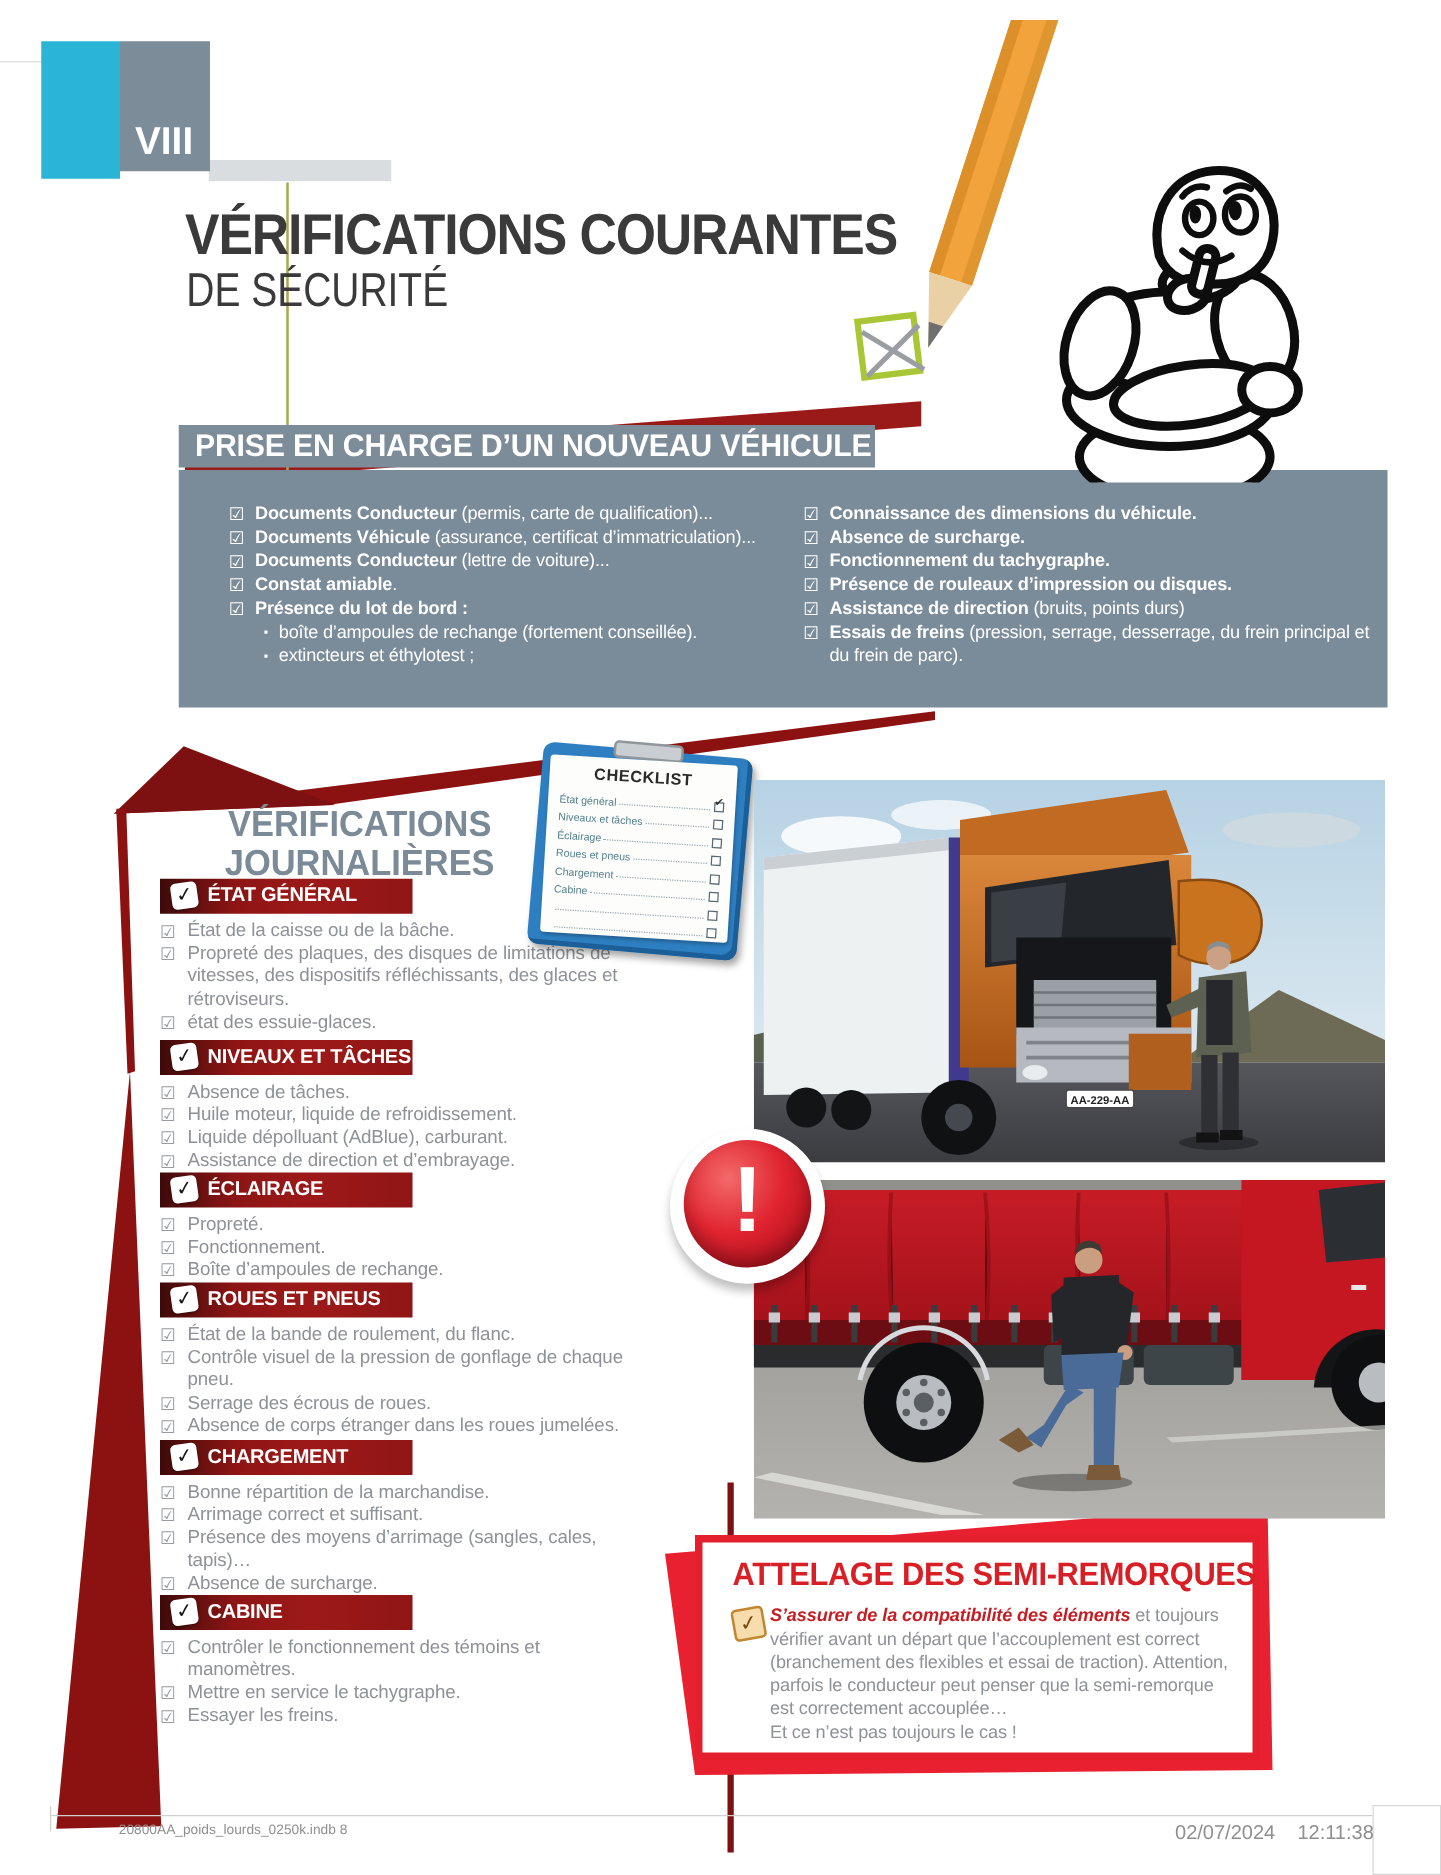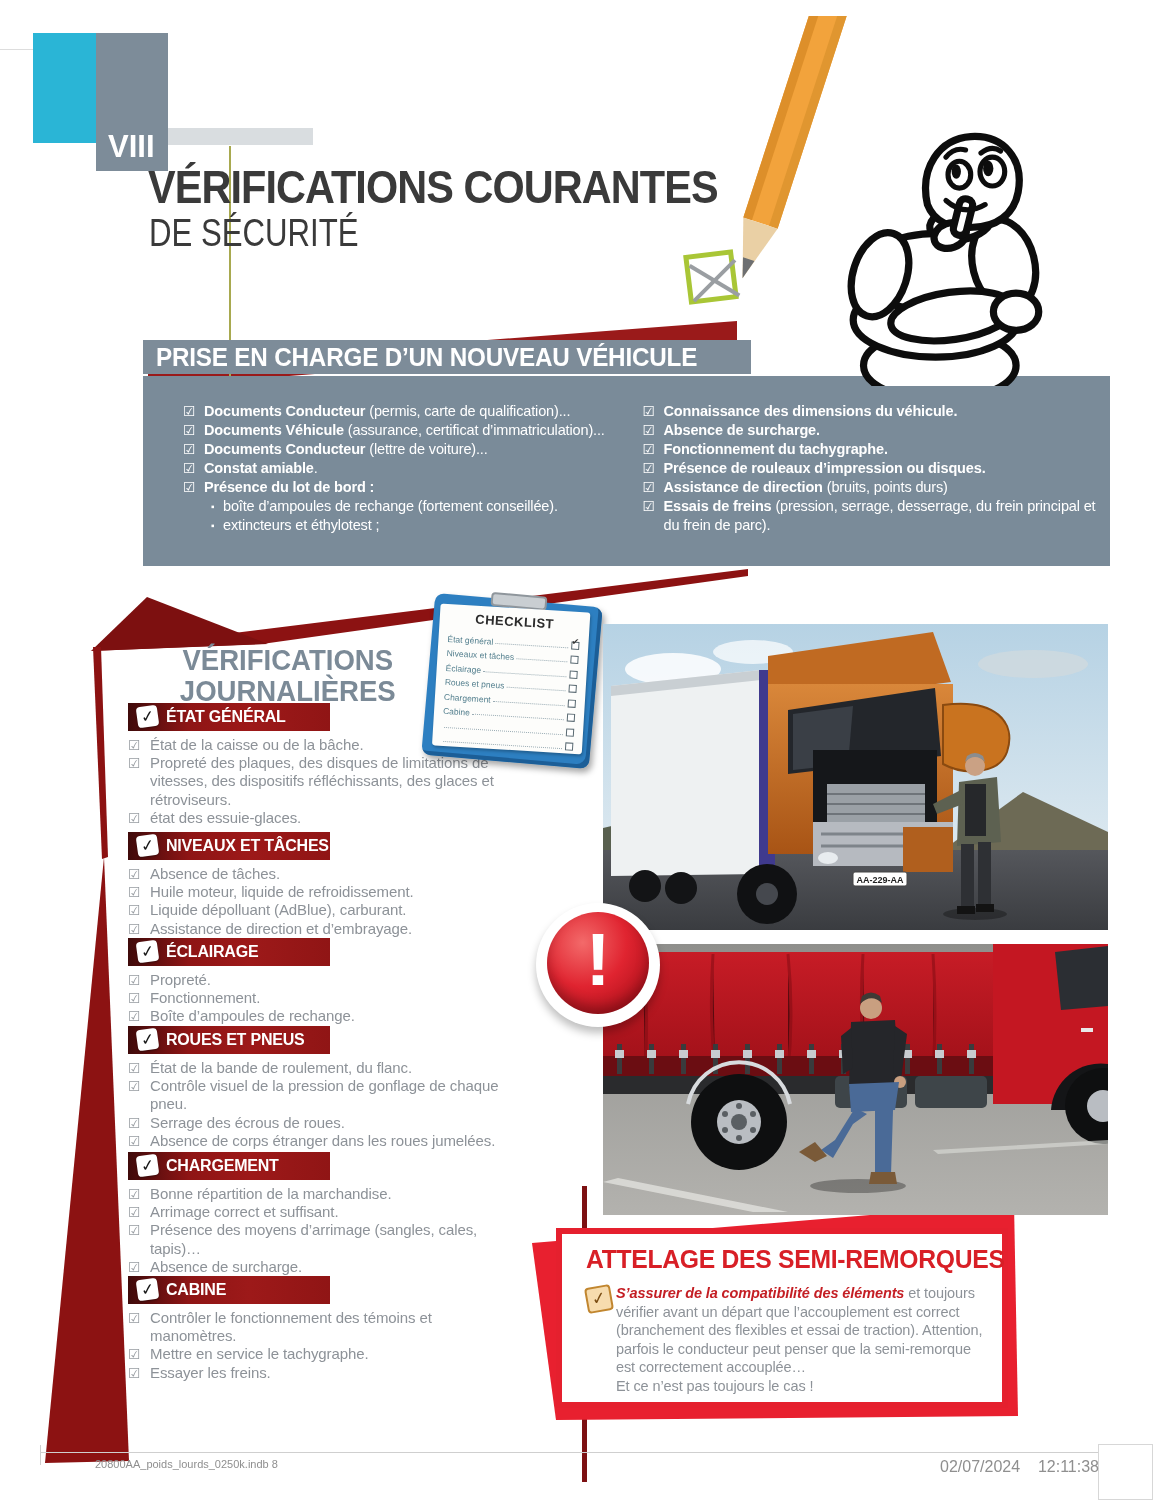--- a/index.html
+++ b/index.html
@@ -3,39 +3,39 @@
 <meta charset="utf-8">
 <style>
   html,body{margin:0;padding:0;background:#ffffff;}
   #page{position:relative;width:1153px;height:1500px;margin:0 auto;background:#fff;overflow:hidden;
         font-family:"Liberation Sans","DejaVu Sans",sans-serif;}
   [data-name]{box-sizing:border-box;}
   
   #deco{position:absolute;left:0;top:0;z-index:1;pointer-events:none;}
   
   .sq-teal{position:absolute;left:33px;top:33px;width:63px;height:110px;background:#2ab5d6;z-index:2;}
-  .sq-slate{position:absolute;left:96px;top:33px;width:72px;height:138px;background:#7d8c99;z-index:2;
+  .sq-slate{position:absolute;left:96px;top:33px;width:72px;height:104px;background:#7d8c99;z-index:2;
             color:#fff;font-weight:bold;font-size:31px;display:flex;align-items:flex-end;padding:0 0 6px 12px;}
   .strip-light{position:absolute;left:167px;top:128px;width:146px;height:17px;background:#d9dde0;z-index:1;}
   .vline-olive{position:absolute;left:229px;top:146px;width:2px;height:231px;background:#a8a94f;z-index:1;}
   .hair-top{position:absolute;left:0;top:49px;width:34px;height:1px;background:#ddd;}
   .title-main{position:absolute;left:148px;top:160px;font-size:46px;font-weight:bold;color:#3a3a3a;
               letter-spacing:-1px;transform:scaleX(.9);transform-origin:left;white-space:nowrap;z-index:2;}
   .title-sub{position:absolute;left:149px;top:212px;font-size:38px;font-weight:400;color:#3a3a3a;
              transform:scaleX(.82);transform-origin:left;white-space:nowrap;z-index:2;}
   
   .pencil{position:absolute;left:672px;top:16px;z-index:3;}
   .greenbox{position:absolute;left:686px;top:252px;width:50px;height:50px;border:5px solid #a9c636;
             background:#fff;transform:rotate(-7deg);z-index:3;}
   .greenbox:before,.greenbox:after{content:"";position:absolute;left:-6px;top:22px;width:58px;height:4px;background:#9a9ea2;}
   .greenbox:before{transform:rotate(38deg);}
   .greenbox:after{transform:rotate(-38deg);}
   .bib{position:absolute;left:828px;top:118px;z-index:3;}
   
-  .prise{position:absolute;left:143px;top:340px;width:608px;height:34px;background:#7d8c99;z-index:3;
+  .prise{position:absolute;left:143px;top:340px;width:557px;height:34px;background:#7d8c99;z-index:3;
          color:#fff;font-weight:bold;font-size:25px;display:flex;align-items:center;padding-left:13px;
          transform-origin:left;letter-spacing:-.2px;}
   .prise span{transform:scaleX(.97);transform-origin:left;white-space:nowrap;}
   .graybox{position:absolute;left:143px;top:376px;width:967px;height:190px;background:#7a8b99;z-index:2;
            display:flex;padding:26px 8px 0 40px;color:#fff;font-size:14.5px;line-height:19px;letter-spacing:-.15px;}
   .gcol{width:50%;}
   .gitem{position:relative;padding-left:21px;}
   .gitem .cb{position:absolute;left:0;top:0;font-size:14px;color:#fff;}
   .gitem b{font-weight:bold;}
   .gbullet{padding-left:40px;position:relative;}

